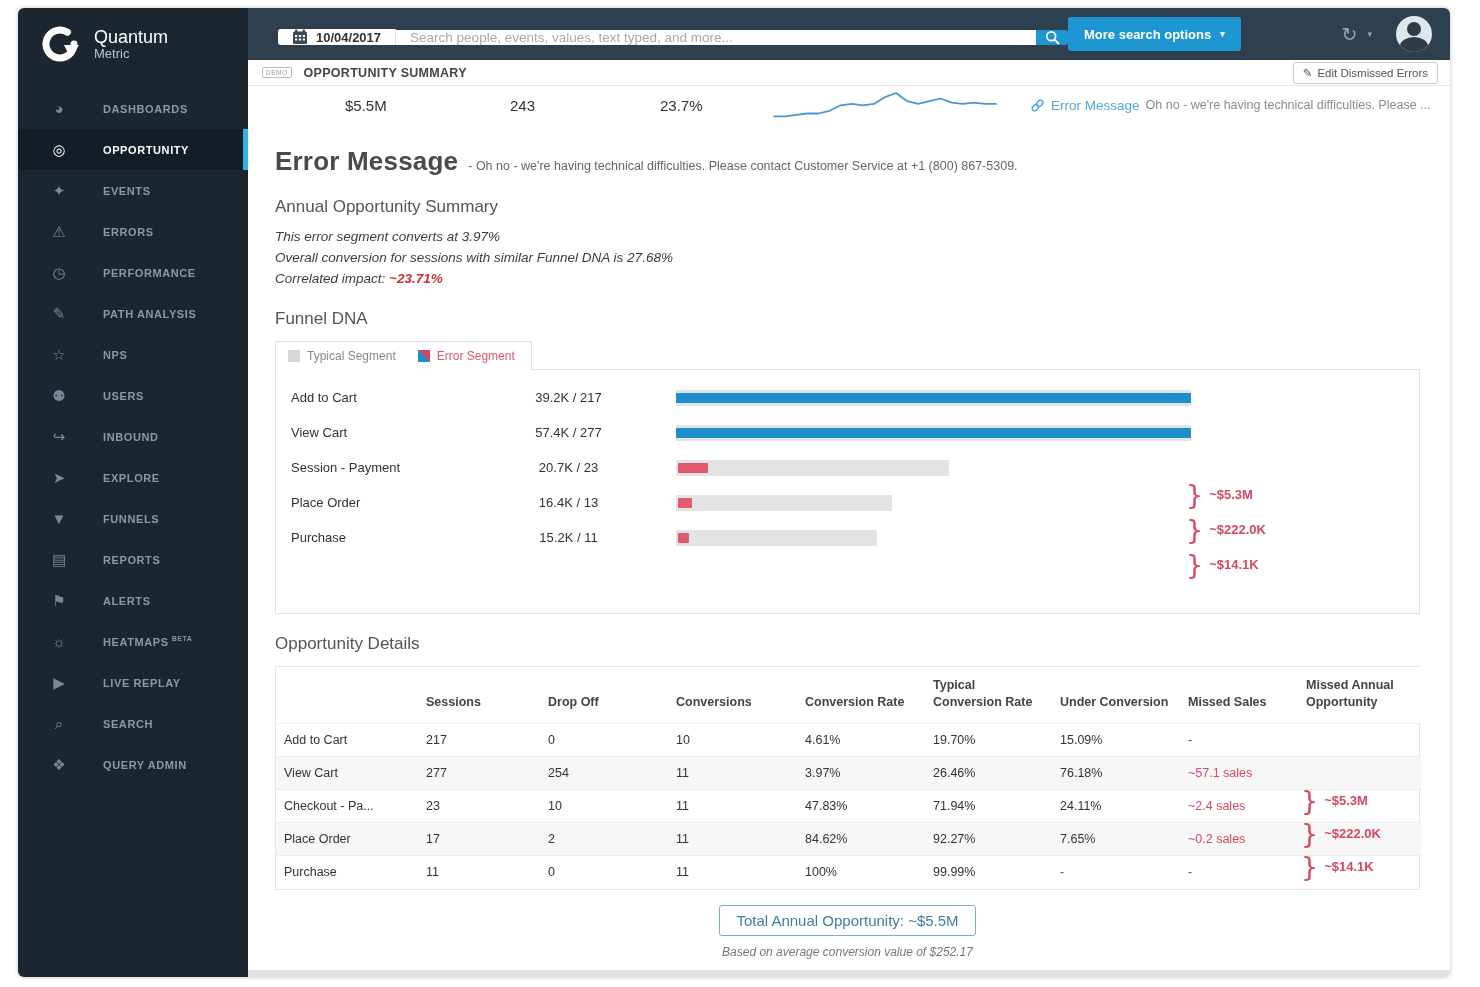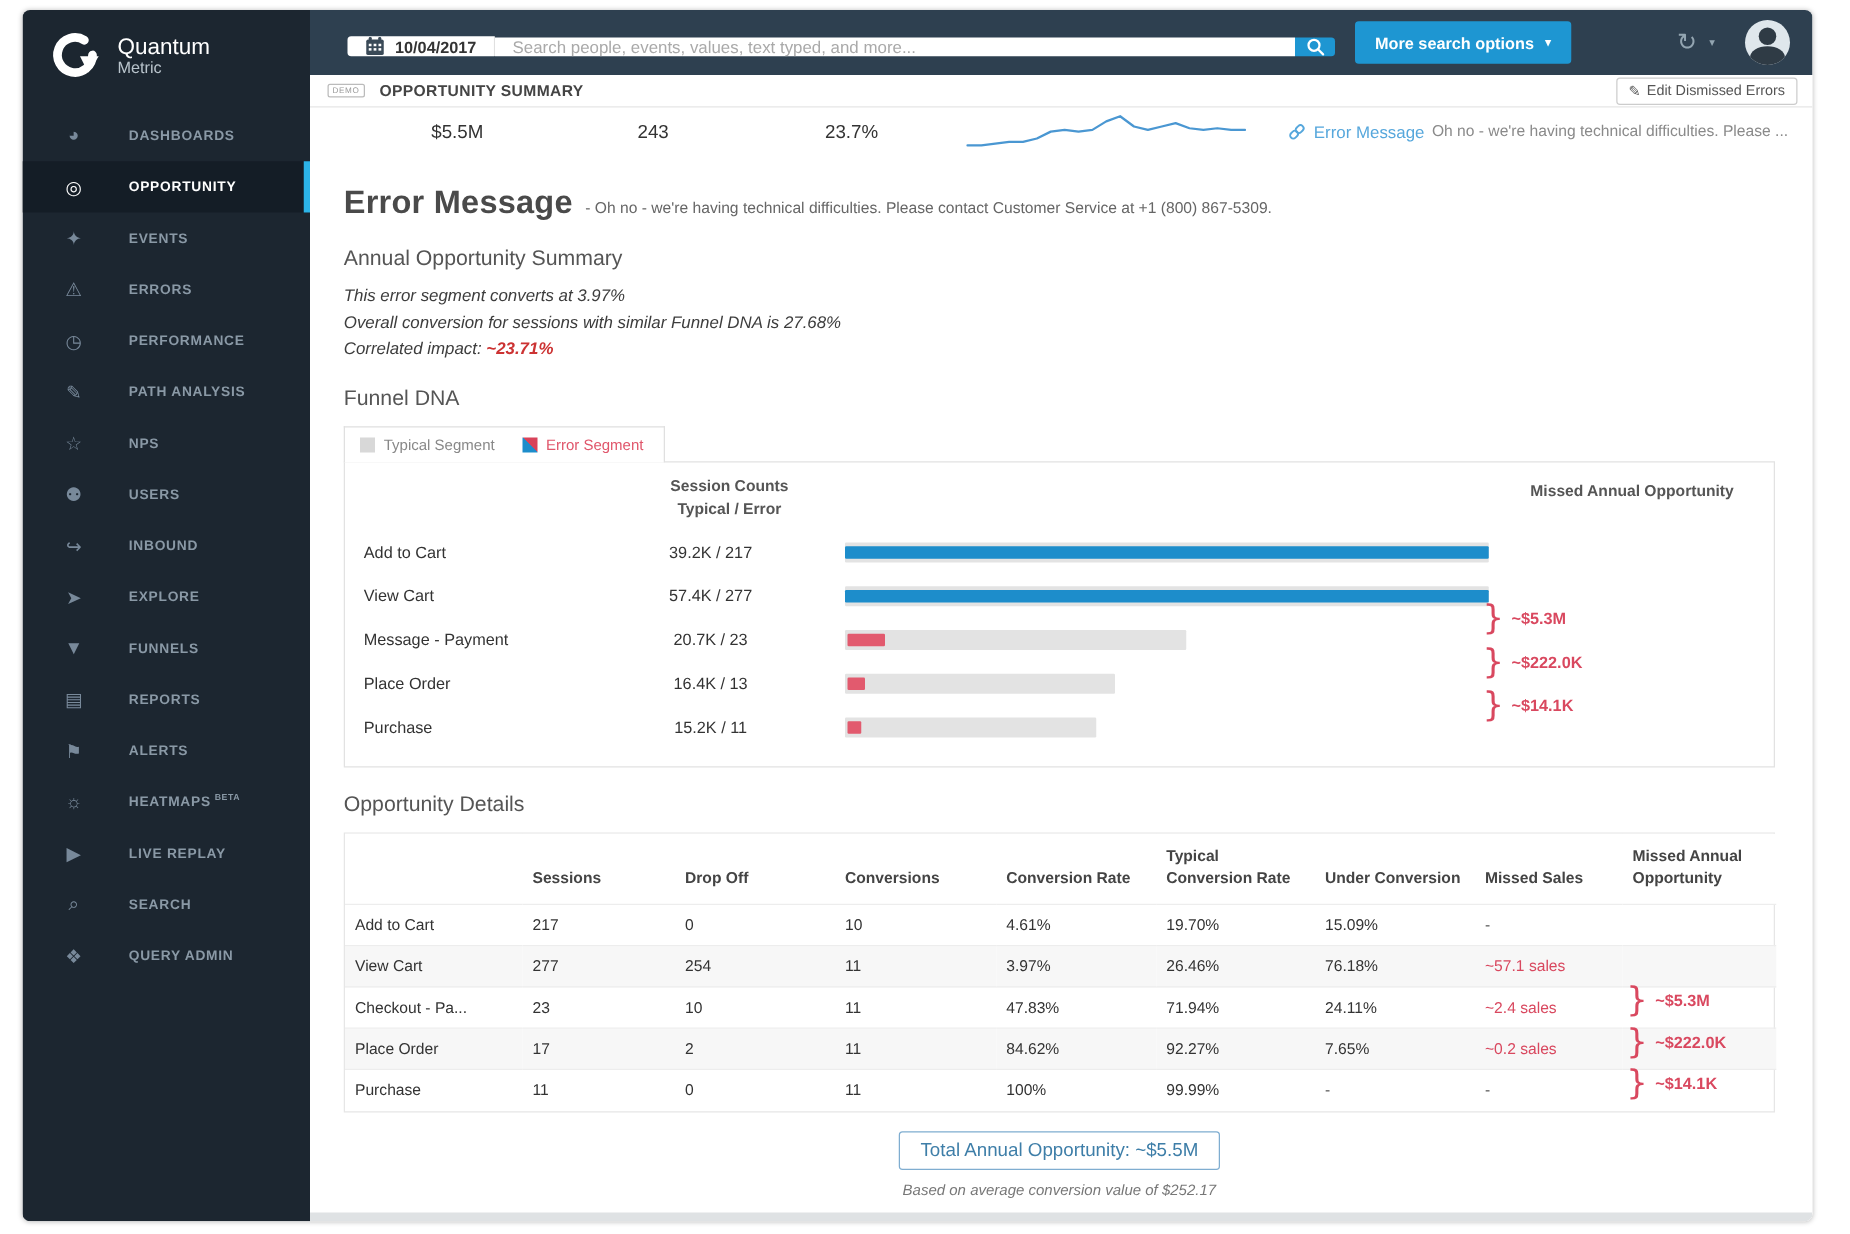--- a/index.html
+++ b/index.html
@@ -28,21 +28,21 @@
 
   
   .topbar { height:52px; background:#2e4050; display:flex; align-items:center; padding:0 18px 0 30px; flex-shrink:0; }
   .searchwrap { display:flex; align-items:flex-end; height:22px; flex:1; max-width:790px; }
   .datebox { background:#fff; border-radius:3px 0 0 3px; display:flex; align-items:center; gap:8px; padding:0 14px; border-right:1px solid #e0e0e0; }
   .datebox .cal { width:16px; height:16px; }
   .datebox .dateval { font-size:13px; font-weight:700; color:#333; }
   .searchinput { flex:1; border:none; outline:none; font-size:13.5px; color:#333; padding:0 14px; font-family:"Liberation Sans",sans-serif; }
   .searchinput::placeholder { color:#a9a9a9; }
   .btn-search { width:32px; background:#1e96d2; border:none; border-radius:0 3px 3px 0; cursor:pointer; display:flex; align-items:center; justify-content:center; }
-  .btn-more { margin-left:16px; height:34px; background:#1e96d2; color:#fff; border:none; border-radius:3px; font-size:13px; font-weight:700; padding:0 16px; cursor:pointer; display:flex; align-items:center; gap:9px; font-family:"Liberation Sans",sans-serif; }
+  .btn-more { margin-left:0; height:34px; background:#1e96d2; color:#fff; border:none; border-radius:3px; font-size:13px; font-weight:700; padding:0 16px; cursor:pointer; display:flex; align-items:center; gap:9px; font-family:"Liberation Sans",sans-serif; }
   .btn-more .caret { font-size:9px; }
   .topbar-right { margin-left:auto; display:flex; align-items:center; gap:10px; }
   .refresh { color:#93a5b1; font-size:19px; cursor:pointer; line-height:1; }
   .tb-caret { color:#93a5b1; font-size:9px; cursor:pointer; }
   .avatar { width:36px; height:36px; border-radius:50%; background:#dfe7ec; margin-left:14px; position:relative; overflow:hidden; cursor:pointer; }
   .avatar::before { content:""; position:absolute; left:11px; top:6px; width:14px; height:14px; border-radius:50%; background:#2f3b45; }
   .avatar::after  { content:""; position:absolute; left:4px; top:21px; width:28px; height:18px; border-radius:50%; background:#2f3b45; }
 
   
   .sum-title { height:26px; display:flex; align-items:center; padding:0 12px 0 14px; border-bottom:1px solid #e6e6e6; }
@@ -301,48 +301,41 @@
           <span class="sq"></span>
           <span>Typical Segment</span>
         </span>
         <span class="leg error">
           <span class="sq"></span>
           <span>Error Segment</span>
         </span>
       </div>
 
       <div class="funnel-panel">
-        <div class="fheaders">
-          <div class="fh-counts">
-            <div>Session Counts</div>
-            <div>Typical / Error</div>
-          </div>
-          <div class="fh-right">Missed Annual Opportunity</div>
-        </div>
         <div id="funnel-rows">
             <div class="frow">
               <div class="flabel">Add to Cart</div>
               <div class="fcounts">39.2K / 217</div>
               <div class="fbarzone">
                 <div class="ftrack" style="width: 100%;">
                   <div class="ffill blue" style="width: 100%; background: rgb(29, 141, 203);"></div>
                 </div>
               </div>
             </div>
             <div class="frow">
               <div class="flabel">View Cart</div>
               <div class="fcounts">57.4K / 277</div>
               <div class="fbarzone">
                 <div class="ftrack" style="width: 100%;">
                   <div class="ffill blue" style="width: 100%; background: rgb(29, 141, 203);"></div>
                 </div>
               </div>
             </div>
             <div class="frow">
-              <div class="flabel">Message - Payment</div>
+              <div class="flabel">Session - Payment</div>
               <div class="fcounts">20.7K / 23</div>
               <div class="fbarzone">
                 <div class="ftrack" style="width: 53%;">
                   <div class="ffill red" style="width: 11%; background: rgb(226, 90, 110);"></div>
                 </div>
               </div>
             </div>
             <div class="frow">
               <div class="flabel">Place Order</div>
               <div class="fcounts">16.4K / 13</div>

